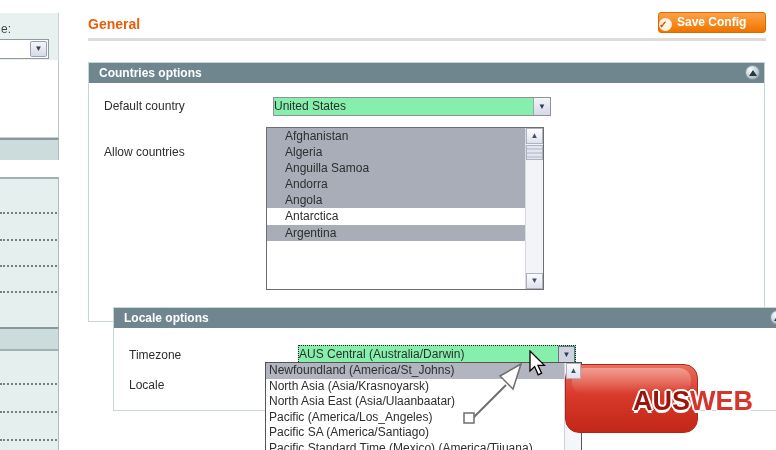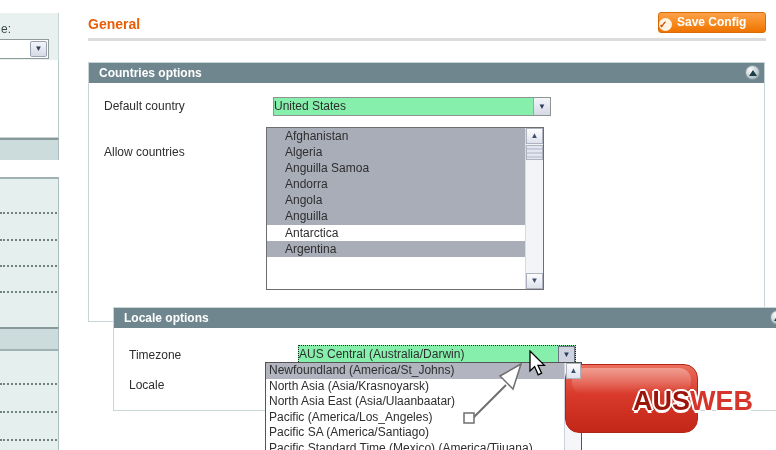--- a/index.html
+++ b/index.html
@@ -132,21 +132,20 @@
       <div class="sel-btn">▼</div>
     </div>
     <div class="fld-label" style="top:82px;">Allow countries</div>
     <div class="listbox" style="top:64px;height:163px;">
       <div>
           <div class="opt sel">Afghanistan</div>
           <div class="opt sel">Algeria</div>
           <div class="opt sel">Anguilla Samoa</div>
           <div class="opt sel">Andorra</div>
           <div class="opt sel">Angola</div>
-          <div class="opt sel">Anguilla</div>
           <div class="opt">Antarctica</div>
           <div class="opt sel">Argentina</div>
         </div>
       <div class="sbar">
         <div class="sb-btn" style="top:0;">▲</div>
         <div class="sb-thumb"></div>
         <div class="sb-btn" style="bottom:0;">▼</div>
       </div>
     </div>
   </div>

